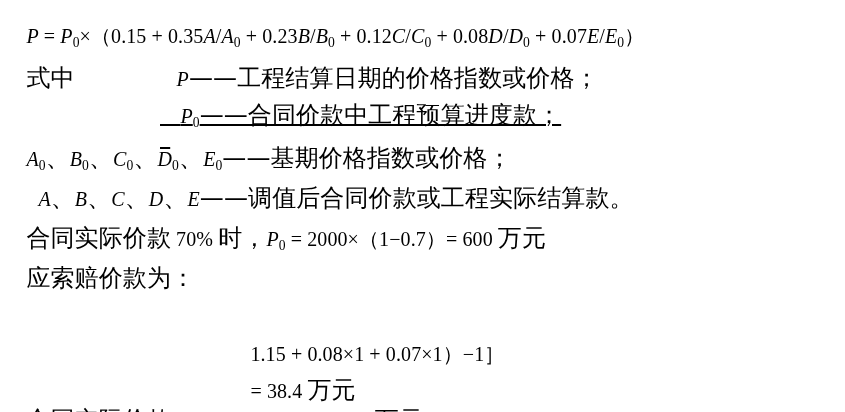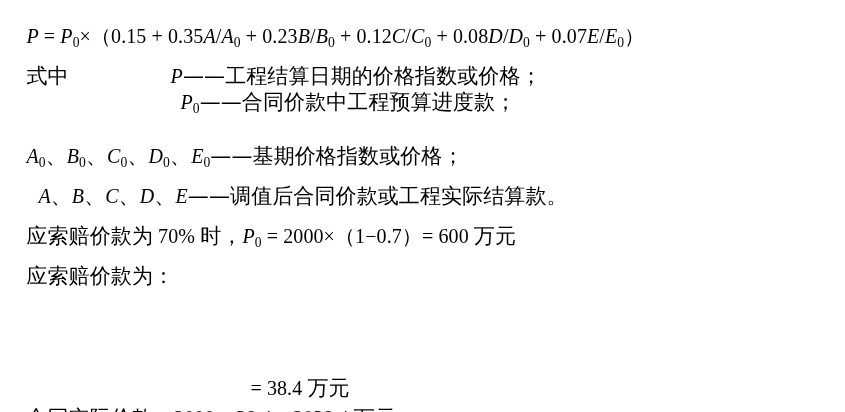--- a/index.html
+++ b/index.html
@@ -22,21 +22,21 @@
   }
   .line {
     display: block;
     white-space: pre;
     font-size: 20px;
     line-height: 1.0;
     letter-spacing: 0.1px;
   }
   .l1 { position: absolute; left: 6px;   top: 6px; }
   .l2 { position: absolute; left: 6px;   top: 46px; }
-  .l3 { position: absolute; left: 160px; top: 72px; }
+  .l3 { position: absolute; left: 160px; top: 83px; text-decoration: underline; }
   .l4 { position: absolute; left: 6px;   top: 126px; text-align: right; }
   .l5 { position: absolute; left: 18px;  top: 166px; }
   .l6 { position: absolute; left: 6px;   top: 206px; }
   .l7 { position: absolute; left: 6px;   top: 246px; text-align: right; }
   .l8 { position: absolute; left: 80px;  top: 286px; }
   .l9 { position: absolute; left: 230px; top: 324px; }
   .l10{ position: absolute; left: 230px; top: 358px; }
   .l11{ position: absolute; left: 6px;   top: 388px; }
 
   
@@ -44,21 +44,21 @@
     font-style: italic;
     font-family: "Liberation Serif", serif;
   }
   sub {
     font-size: 0.68em;
     vertical-align: -0.28em;
     font-style: normal;
   }
   .cjk {
     font-family: "DejaVu Sans", sans-serif;
-    font-size: 21px;
+    font-size: 24px;
   }
 </style>
 </head>
 <body>
 
 <div class="page">
 
   <div class="line l1">
     <i class="v">P</i> = <i class="v">P</i><sub>0</sub>×（0.15 + 0.35<i class="v">A</i>/<i class="v">A</i><sub>0</sub> + 0.23<i class="v">B</i>/<i class="v">B</i><sub>0</sub> + 0.12<i class="v">C</i>/<i class="v">C</i><sub>0</sub> + 0.08<i class="v">D</i>/<i class="v">D</i><sub>0</sub> + 0.07<i class="v">E</i>/<i class="v">E</i><sub>0</sub>）
   </div>
@@ -73,28 +73,31 @@
 
   <div class="line l4">
     <i class="v">A</i><sub>0</sub><span class="cjk">、</span><i class="v">B</i><sub>0</sub><span class="cjk">、</span><i class="v">C</i><sub>0</sub><span class="cjk">、</span><i class="v">D</i><sub>0</sub><span class="cjk">、</span><i class="v">E</i><sub>0</sub><span class="cjk">——基期价格指数或价格；</span>
   </div>
 
   <div class="line l5">
     <i class="v">A</i><span class="cjk">、</span><i class="v">B</i><span class="cjk">、</span><i class="v">C</i><span class="cjk">、</span><i class="v">D</i><span class="cjk">、</span><i class="v">E</i><span class="cjk">——调值后合同价款或工程实际结算款。</span>
   </div>
 
   <div class="line l6">
-    <span class="cjk">应索赔价款为</span> 70% <span class="cjk">时，</span><i class="v">P</i><sub>0</sub> = 2000×（1−0.7）= 600 <span class="cjk">万元</span>
+    <span class="cjk">合同实际价款</span> 70% <span class="cjk">时，</span><i class="v">P</i><sub>0</sub> = 2000×（1−0.7）= 600 <span class="cjk">万元</span>
   </div>
 
   <div class="line l7">
     <span class="cjk">应索赔价款为：</span>
   </div>
 
 
+  <div class="line l9">
+    1.15 + 0.08×1 + 0.07×1）−1］
+  </div>
 
   <div class="line l10">
     = 38.4 <span class="cjk">万元</span>
   </div>
 
   <div class="line l11">
     <span class="cjk">合同实际价款：</span>2000 + 38.4 = 2038.4 <span class="cjk">万元</span>
   </div>
 
 </div>

